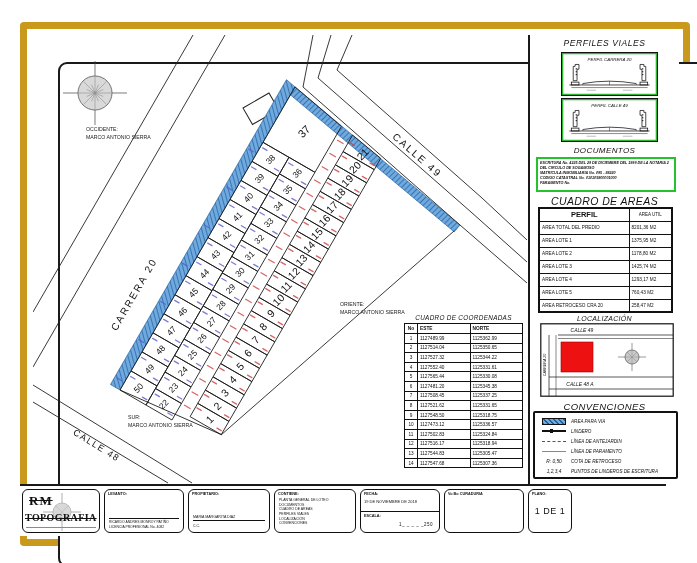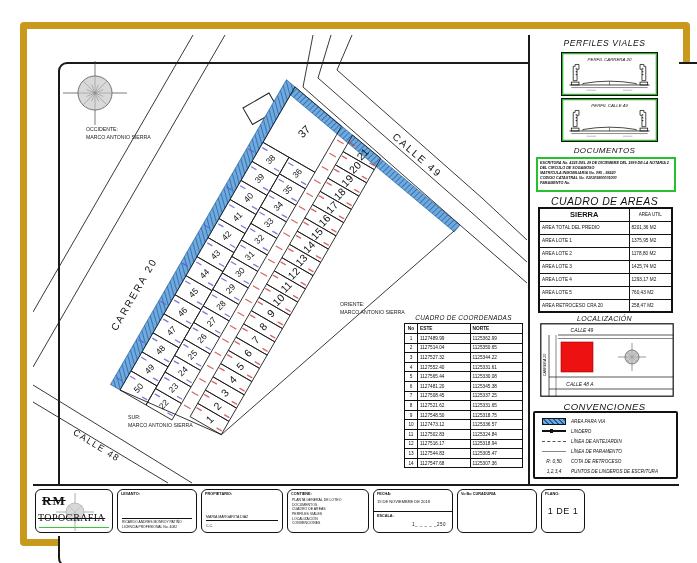--- a/index.html
+++ b/index.html
@@ -46,29 +46,29 @@
     font-size:4.8px;font-style:italic;flex:none}
   .conv-label{font-size:4.6px;font-style:italic}
   .sw-hatch{width:24px;height:7px;border:1px solid #111;
     background:repeating-linear-gradient(45deg,#205F9E 0 1px,#6FA9DE 1px 3.5px)}
   .sw-lindero{width:24px;height:2px;background:#111;position:relative}
   .sw-lindero::after{content:"";position:absolute;left:8px;top:-1px;width:3px;height:4px;background:#111}
   .sw-ante{width:24px;height:0;border-top:1.3px dashed #555}
   .sw-para{width:24px;height:0;border-top:1px solid #888}
 
   
-  .tblock{position:absolute;left:33px;top:484px;width:646px;height:52px;
+  .tblock{position:absolute;left:20px;top:484px;width:646px;height:52px;
     border-top:2px solid #1a1a1a;display:flex;gap:4px;padding:3px 2px;background:#fff}
   .tb{border:1.6px solid #111;border-radius:6px;position:relative;background:#fff;overflow:hidden;flex:none;height:44px}
   .tb-label{font-size:3.8px;font-weight:bold;position:absolute;left:3px;top:2px}
   .tb-logo{width:78px}
   .logo-compass{position:absolute;left:19px;top:2px;width:40px;height:40px;opacity:.8}
   .logo-rm{font-family:"Liberation Serif",serif;font-size:13px;font-weight:bold;
     text-decoration:line-through;letter-spacing:1px;margin:3px 0 0 6px;position:relative}
-  .logo-name{font-family:"Liberation Serif",serif;font-size:10px;font-weight:normal;
+  .logo-name{font-family:"Liberation Serif",serif;font-size:10px;font-weight:bold;
     text-decoration:line-through;letter-spacing:.4px;margin:3px 16px 0 2px;position:relative}
   .logo-bar{position:absolute;left:3px;right:3px;bottom:4px;height:1.5px;background:#3AC43A}
   .tb-proyecto{width:86px}
   .proj-value{font-size:9.5px;text-align:center;margin-top:9px;letter-spacing:.5px}
   .ubicacion{font-size:3.4px;font-weight:bold;text-align:center;margin-top:3px;line-height:1.4}
   .tb-levanto{width:80px}
   .sig-line{position:absolute;left:4px;right:4px;border-top:.8px solid #111}
   .lev-lines{position:absolute;left:4px;bottom:2px;font-size:3.4px;line-height:1.4}
   .tb-prop{width:82px}
   .prop-name{position:absolute;left:4px;bottom:13px;font-size:3.6px}
@@ -518,21 +518,21 @@
         <div>ESCRITURA No. 4225 DEL 29 DE DICIEMBRE DEL 1999 DE LA NOTARIA 2 DEL CIRCULO DE SOGAMOSO</div>
         <div>MATRICULA INMOBILIARIA No. 095 - 88220</div>
         <div>CODIGO CATASTRAL No. 010105800001000</div>
         <div>PARAMENTO No.</div>
       </div>
 
     <div class="p-title" id="areas-title">CUADRO DE AREAS</div>
     <table id="areas-table">
         <tbody>
           <tr>
-            <th class="h-areas">SIERRA</th>
+            <th class="h-areas">PERFIL</th>
             <th class="h-util">AREA UTIL</th>
           </tr>
           <tr>
             <td>AREA TOTAL DEL PREDIO</td>
             <td>8201,36  M2</td>
           </tr>
           <tr>
             <td>AREA LOTE 1</td>
             <td>1375,95 M2</td>
           </tr>

